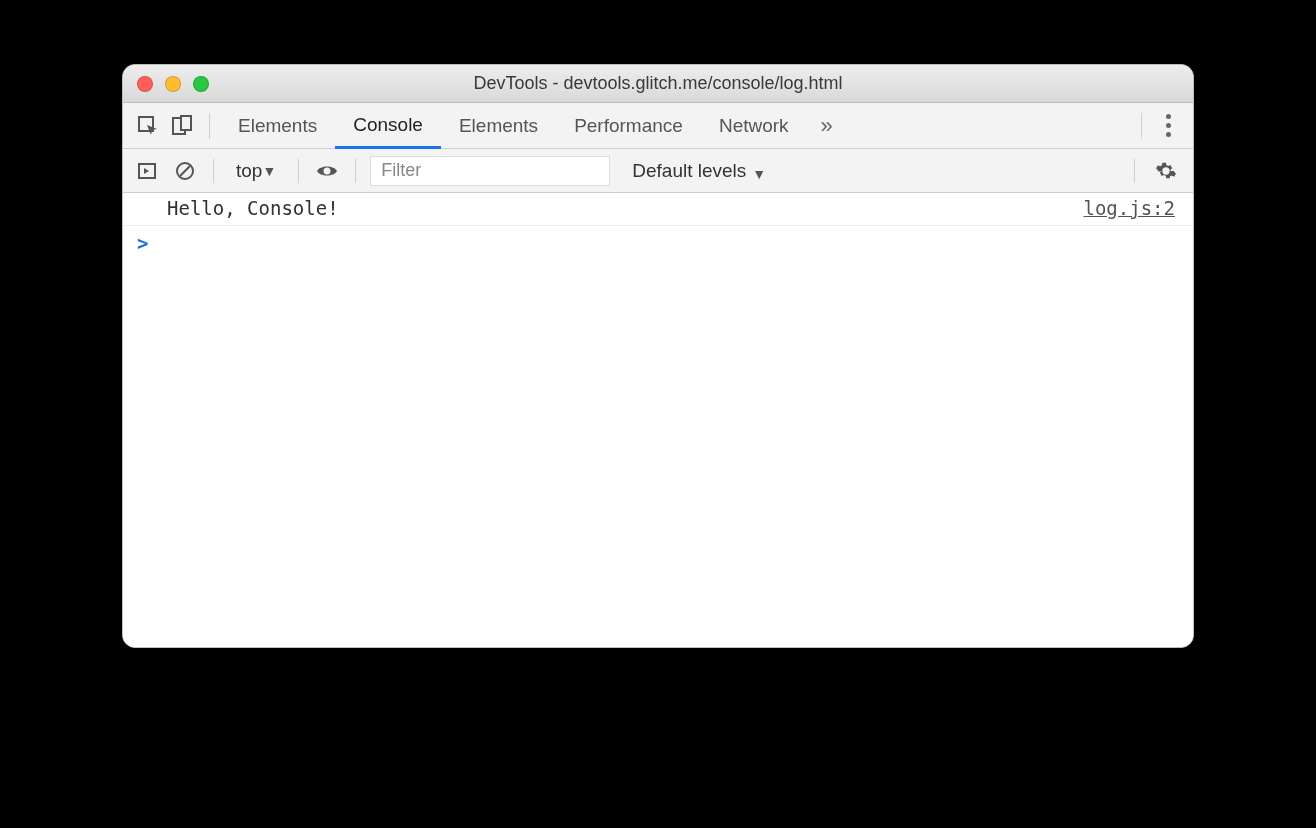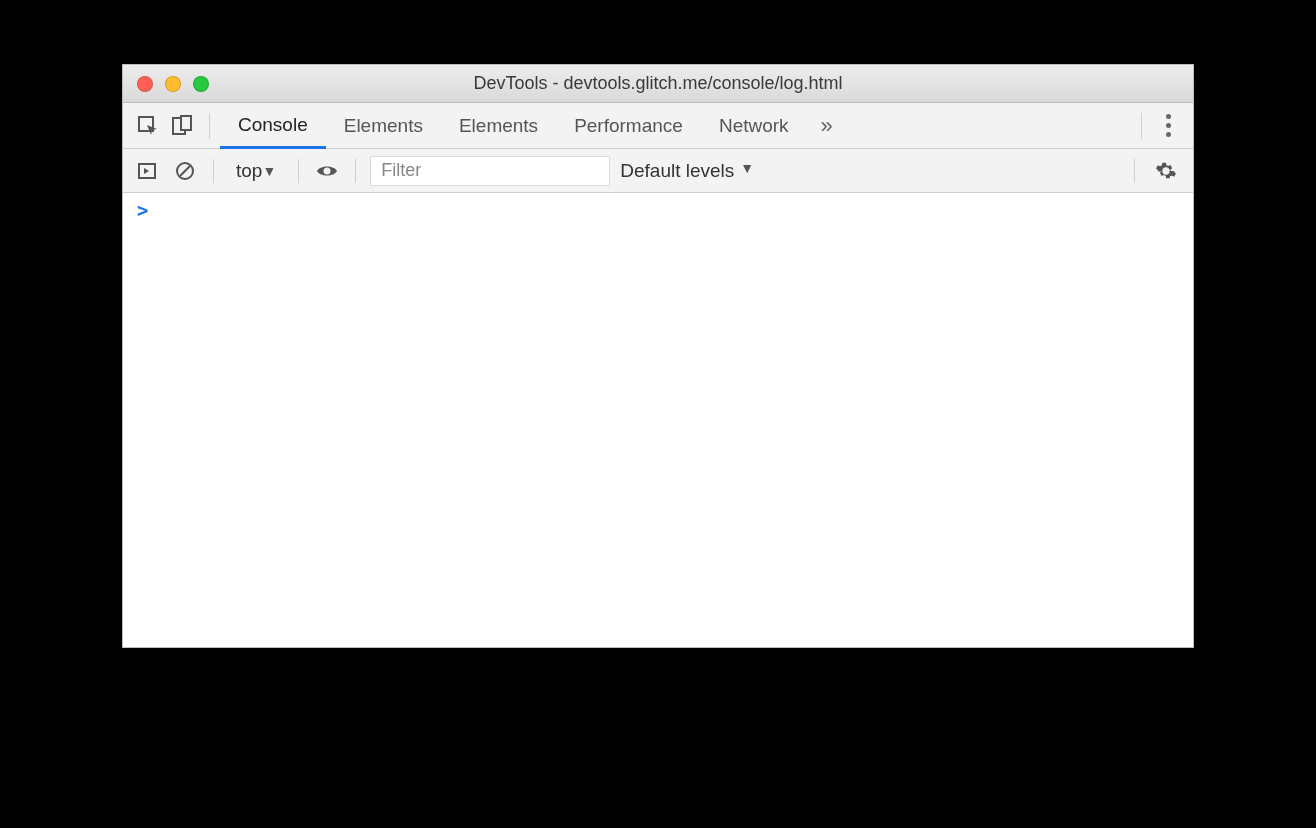--- a/index.html
+++ b/index.html
@@ -9,21 +9,21 @@
     height: 828px;
     font-family: -apple-system, "Helvetica Neue", Arial, sans-serif;
     display: flex;
     align-items: flex-start;
     justify-content: center;
   }
   .window {
     width: 1072px;
     margin-top: 64px;
     background: #fff;
-    border-radius: 0;
+    border-radius: 13px;
     box-shadow: 0 20px 50px rgba(0,0,0,0.5);
     overflow: hidden;
     border: 1px solid #bdbdbd;
   }
   .titlebar {
     height: 38px;
     background: linear-gradient(#ededed, #d9d9d9);
     border-bottom: 1px solid #bcbcbc;
     display: flex;
     align-items: center;
@@ -110,22 +110,23 @@
   .filter-input {
     width: 240px; height: 30px;
     border: 1px solid #dcdcdc;
     background:#fff;
     font-size: 18px;
     padding: 12px 10px;
     color:#555;
   }
   .filter-input::placeholder { color:#888; }
   .levels {
-    display:flex; align-items:flex-start; gap:6px;
+    display:flex; align-items:flex-end; gap:6px;
     font-size: 19px; color:#333; cursor:pointer;
+    margin-left: 12px;
   }
   .levels .tri { font-size:14px; color:#555; }
   .toolbar .spacer { flex:1; }
   .gear { color:#555; padding:0 6px; cursor:pointer; }
 
   .console-body {
     background:#fff;
     height: 454px;
     font-family: Menlo, Consolas, monospace;
     font-size: 19px;
@@ -171,22 +172,22 @@
           <path d="M10 10 L20 14 L15 15 L14 20 Z" fill="#555"></path>
         </svg>
     </div>
     <div class="iconbtn">
       <svg width="22" height="22" viewBox="0 0 22 22">
           <rect x="2" y="3" width="12" height="16" fill="none" stroke="#555" stroke-width="2"></rect>
           <rect x="10" y="1" width="10" height="14" fill="#f3f3f3" stroke="#555" stroke-width="2"></rect>
         </svg>
     </div>
     <div class="divider"></div>
+    <div class="tab">Elements</div>
     <div class="tab active">Console</div>
-    <div class="tab">Elements</div>
     <div class="tab">Elements</div>
     <div class="tab">Performance</div>
     <div class="tab">Network</div>
     <div class="more-tabs">»</div>
     <div class="spacer"></div>
     <div class="divider"></div>
     <div class="kebab">
       <span></span>
         <span></span>
         <span></span>
@@ -227,18 +228,22 @@
     <div class="spacer"></div>
     <div class="vdiv"></div>
     <div class="gear">
       <svg width="22" height="22" viewBox="0 0 24 24">
           <path fill="#555" d="M12 8a4 4 0 1 0 0 8 4 4 0 0 0 0-8zm9 4a7 7 0 0 1-.1 1.2l2 1.6-2 3.4-2.4-1a7 7 0 0 1-2 .1l-.4 2.6h-4l-.4-2.6a7 7 0 0 1-2-.9l-2.4 1-2-3.4 2-1.6A7 7 0 0 1 3 12a7 7 0 0 1 .1-1.2l-2-1.6 2-3.4 2.4 1a7 7 0 0 1 2-.9L8 3h4l.4 2.6a7 7 0 0 1 2 .9l2.4-1 2 3.4-2 1.6c.1.4.2.8.2 1.5z"></path>
         </svg>
     </div>
   </div>
 
   <div class="console-body">
+    <div class="log-row">
+      <span class="msg">Hello, Console!</span>
+      <span class="src">log.js:2</span>
+    </div>
     <div class="prompt-row">
       <span>&gt;</span>
     </div>
   </div>
 
 </div>
 
 </body></html>

